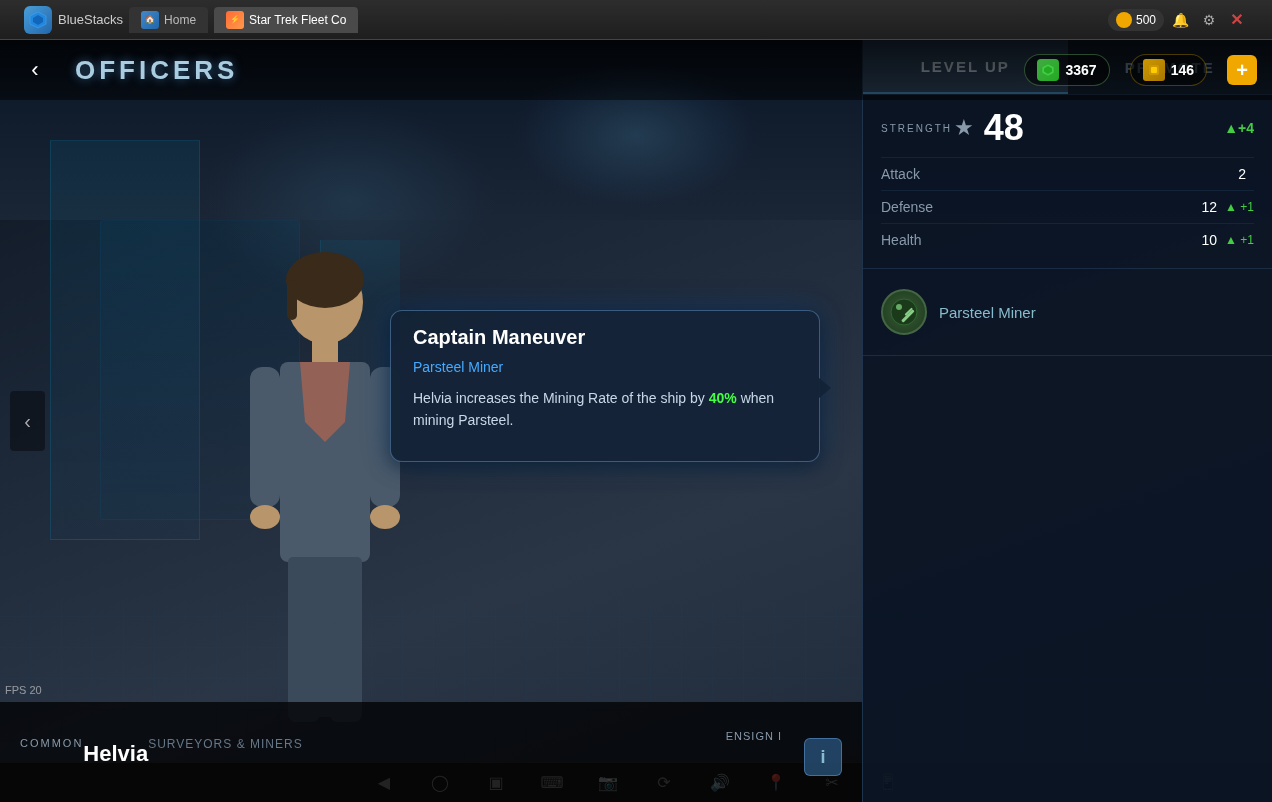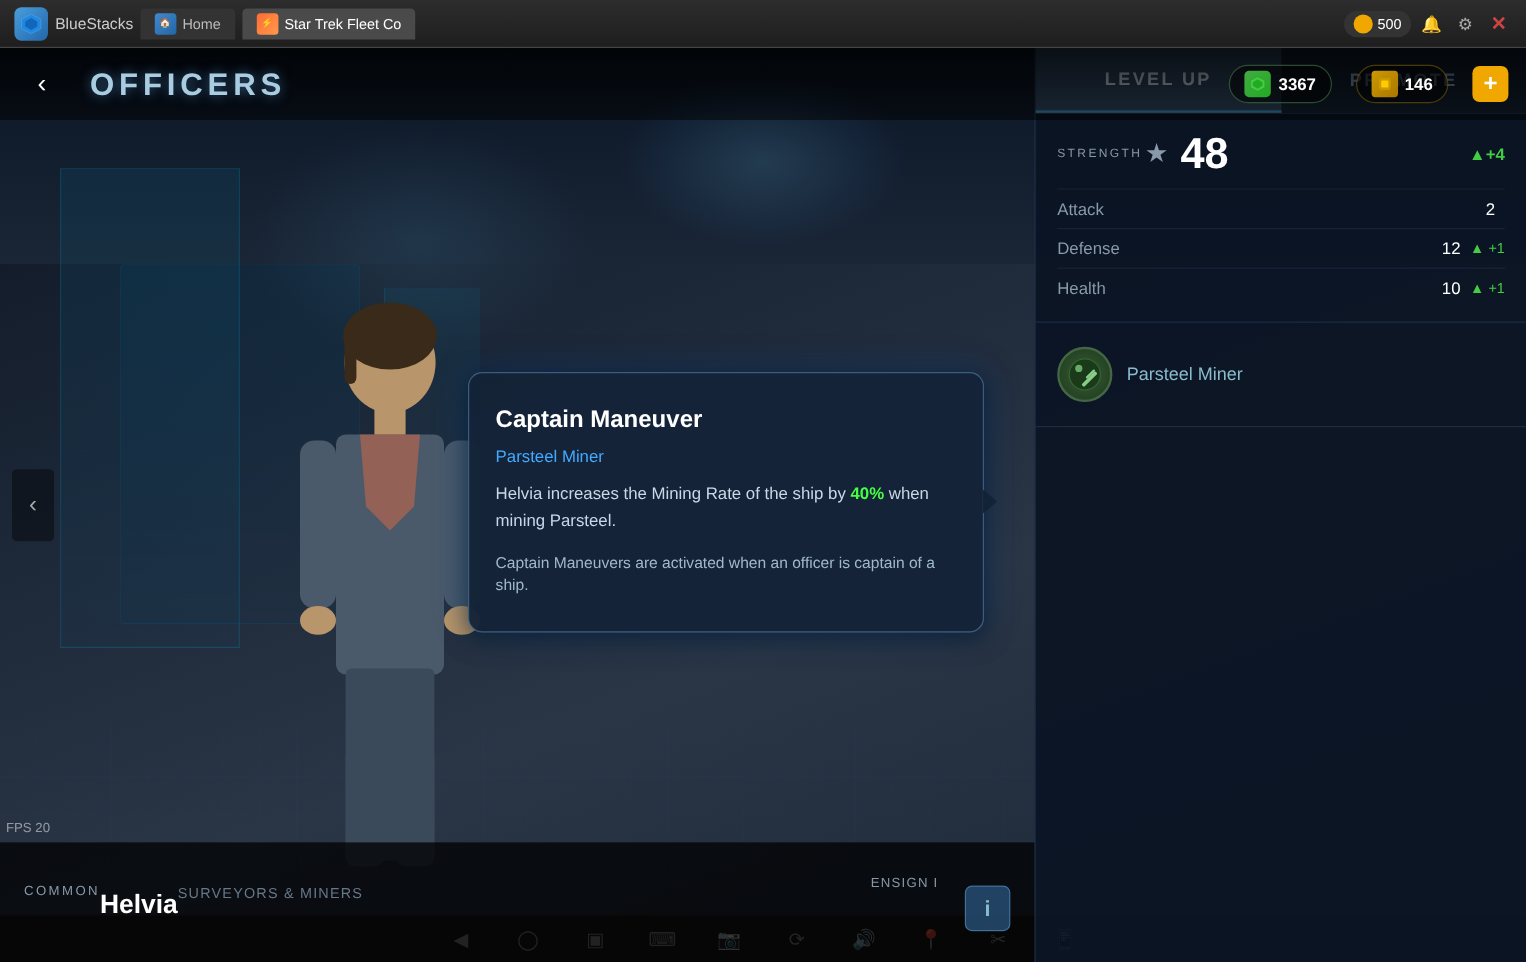--- a/index.html
+++ b/index.html
@@ -12,21 +12,21 @@
       position: relative;
     }
 
     
     .bluestacks-bar {
       width: 100%;
       height: 40px;
       background: linear-gradient(180deg, #2d2d2d 0%, #1e1e1e 100%);
       display: flex;
       align-items: center;
-      padding: 0 12px;
+      padding: 0 24px;
       gap: 6px;
       position: relative;
       z-index: 100;
       border-bottom: 1px solid #444;
     }
     .bs-logo {
       width: 28px; height: 28px;
       background: linear-gradient(135deg, #4a9eda, #2266aa);
       border-radius: 6px;
       display: flex; align-items: center; justify-content: center;
@@ -212,21 +212,21 @@
 
     
     .captain-popup {
       position: absolute;
       top: 270px;
       left: 390px;
       width: 430px;
       background: rgba(20, 35, 55, 0.97);
       border: 1px solid rgba(100,150,200,0.5);
       border-radius: 12px;
-      padding: 28px 22px;
+      padding: 15px 22px;
       z-index: 20;
       box-shadow: 0 0 30px rgba(0,100,200,0.3), 0 4px 20px rgba(0,0,0,0.6);
     }
     .popup-title {
       color: white;
       font-size: 20px;
       font-weight: bold;
       margin-bottom: 10px;
     }
     .popup-subtitle {
@@ -600,21 +600,20 @@
   </div>
 
   <div class="left-nav-arrow">‹</div>
 
   <div class="captain-popup">
     <div class="popup-title">Captain Maneuver</div>
     <div class="popup-subtitle">Parsteel Miner</div>
     <div class="popup-body">
       Helvia increases the Mining Rate of the ship by <span class="highlight-green">40%</span> when mining Parsteel.
     </div>
-    <div class="popup-note">Captain Maneuvers are activated when an officer is captain of a ship.</div>
     <div class="popup-arrow"></div>
   </div>
 
   <div class="right-panel">
 
     <div class="panel-tabs">
       <div class="panel-tab active">LEVEL UP</div>
       <div class="panel-tab">PROMOTE</div>
     </div>
 

